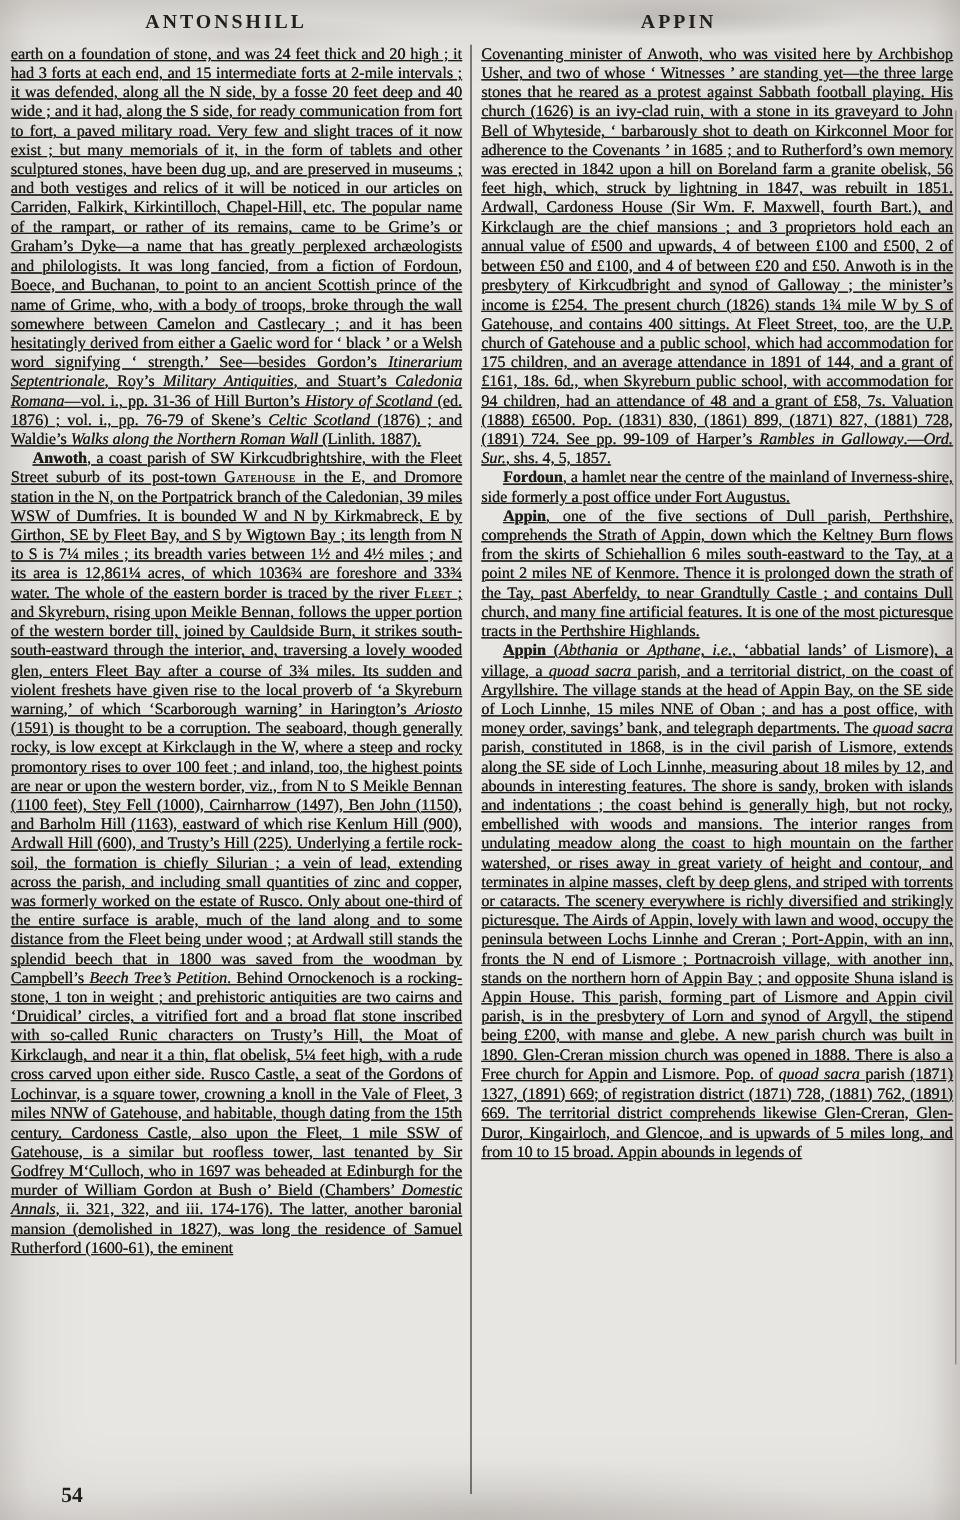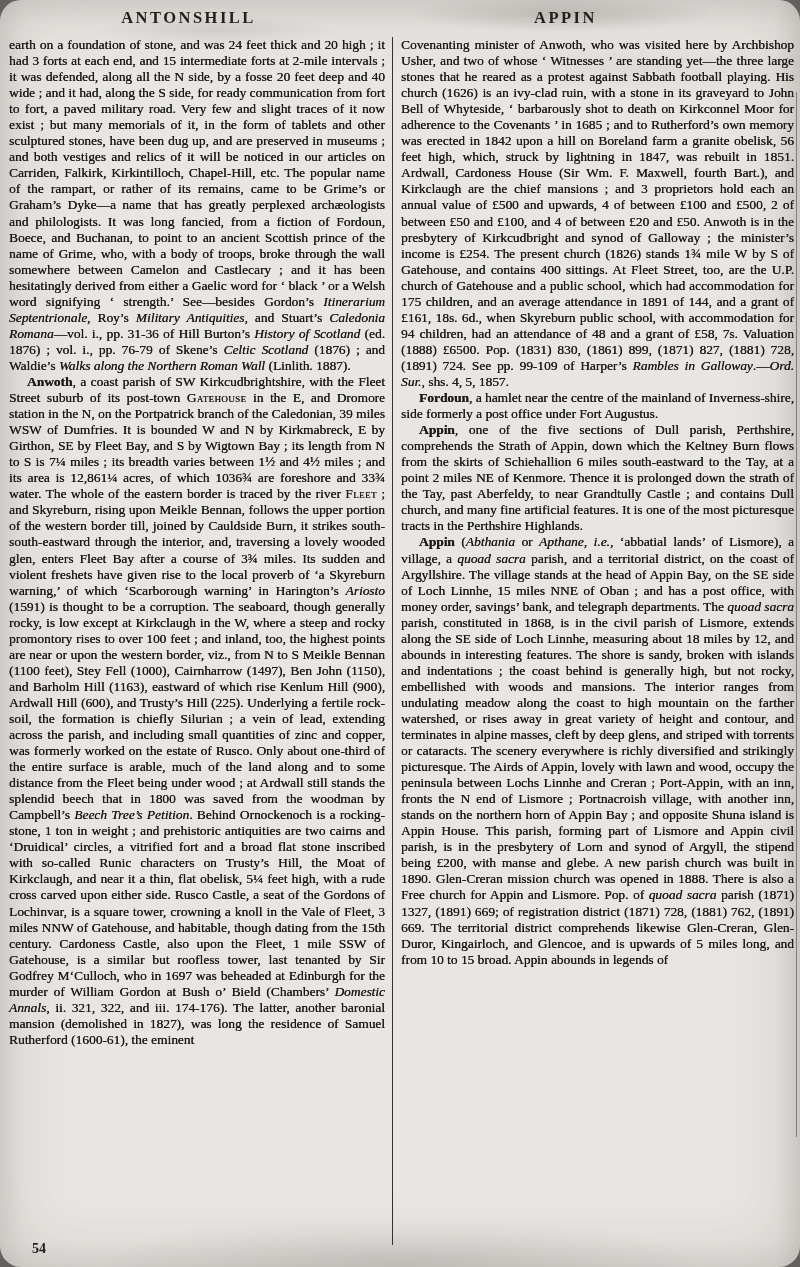--- a/index.html
+++ b/index.html
@@ -15,21 +15,20 @@
     color: #1d1c1a;
     background-color: #e8e6e2;
     background-image:
       radial-gradient(ellipse 220px 26px at 560px 14px, rgba(120,115,110,0.28), rgba(120,115,110,0) 70%),
       radial-gradient(ellipse 180px 22px at 215px 30px, rgba(140,135,128,0.20), rgba(140,135,128,0) 70%),
       radial-gradient(ellipse 300px 40px at 640px 70px, rgba(150,145,140,0.12), rgba(150,145,140,0) 70%),
       radial-gradient(ellipse 400px 60px at 400px 1262px, rgba(110,105,100,0.18), rgba(110,105,100,0) 75%),
       linear-gradient(90deg, rgba(120,115,108,0.10) 0%, rgba(0,0,0,0) 3%, rgba(0,0,0,0) 97%, rgba(120,115,108,0.14) 100%),
       linear-gradient(0deg, rgba(120,115,108,0.08) 0%, rgba(0,0,0,0) 2%, rgba(0,0,0,0) 98%, rgba(120,115,108,0.10) 100%);
     box-shadow: inset 0 0 70px rgba(90,84,76,0.22);
-    border-radius: 21px;
   }
   
   .page-edge-line {
     position: absolute; right: 3px; top: 92px; bottom: 130px; width: 1.5px;
     background: rgba(30,30,30,0.45);
   }
   .running-head {
     display: flex;
     padding-top: 8px;
     height: 26px;
@@ -42,40 +41,41 @@
     letter-spacing: 2.5px;
     color: #221f1c;
   }
   .running-head .head-right { padding-right: 46px; }
   .columns {
     display: flex;
     margin-top: 3px;
     padding: 0 6px 0 9px;
     height: 1208px;
     overflow: hidden;
+    text-decoration: underline;
   }
   .col {
     font-size: 13.4px;
     line-height: 16.05px;
     text-align: justify;
     text-shadow: 0.25px 0 0 currentColor; 
   }
   .col-left  { width: 383px; padding-right: 7px; box-sizing: border-box; }
   .col-right { flex: 1; border-left: 1.5px solid #33312e; padding-left: 8px; box-sizing: border-box; }
   p.para { margin: 0; }
   p.para.indent { text-indent: 1.35em; }
   .r-n  { }
   .r-i  { font-style: italic; }
   .r-b  { font-weight: bold; }
   .r-sc { font-variant: small-caps; letter-spacing: 0.4px; }
   .page-number {
     position: absolute;
-    left: 32px; bottom: 10px;
+    left: 51px; bottom: 10px;
     font-weight: bold;
-    font-size: 14px;
+    font-size: 18px;
     color: #221f1c;
   }
 </style>
 </head>
 <body>
 
 <div class="page">
   <div class="running-head">
     <div class="head head-left">ANTONSHILL</div>
     <div class="head head-right">APPIN</div>

